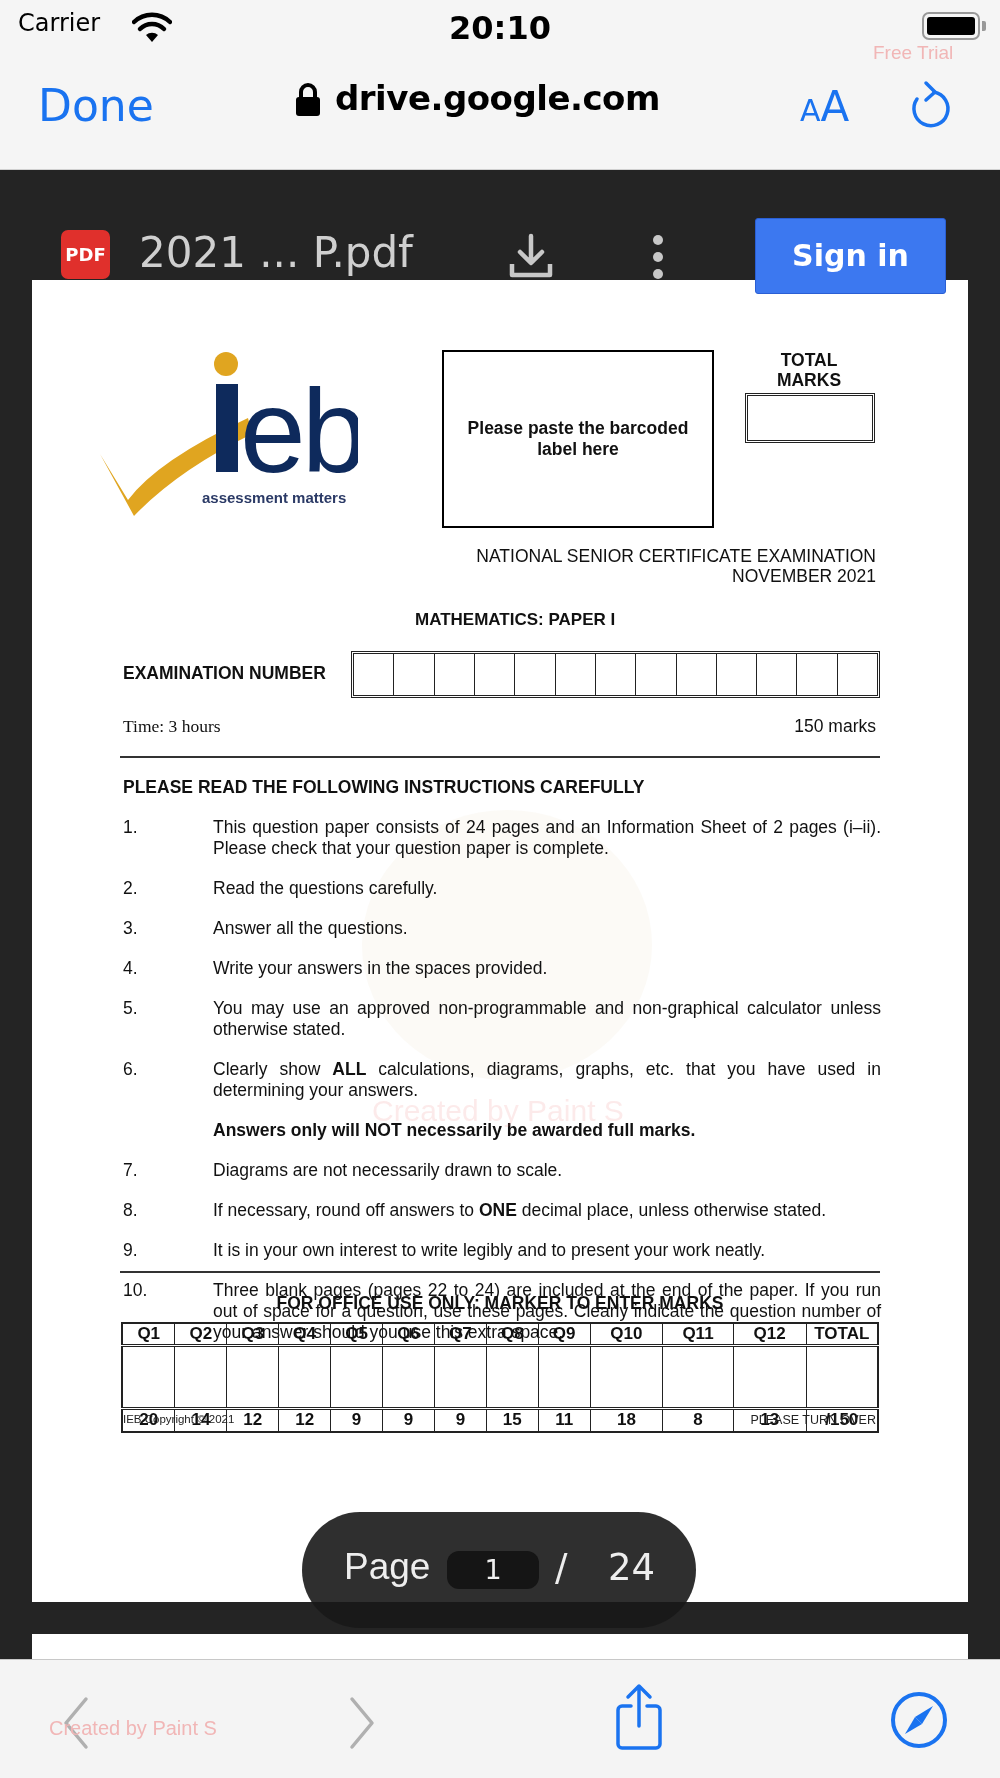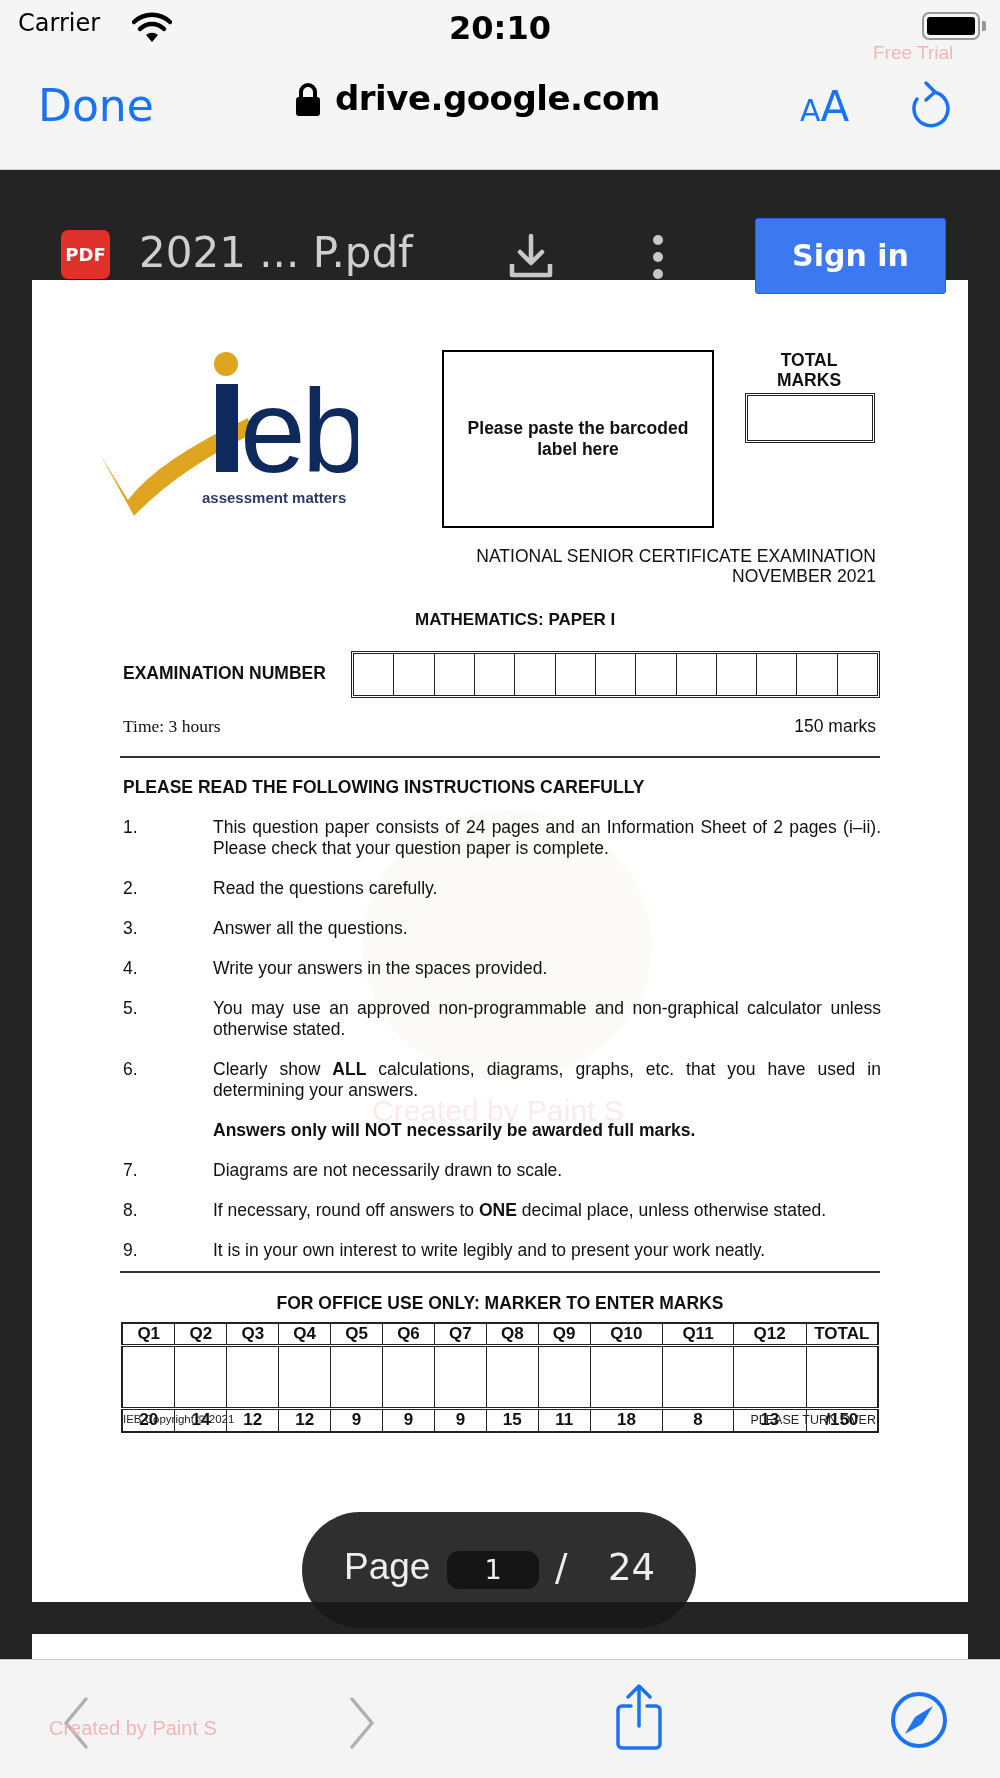--- a/index.html
+++ b/index.html
@@ -226,20 +226,24 @@
           <span class="instr-num">7.</span>
           <div class="instr-text">Diagrams are not necessarily drawn to scale.</div>
         </div>
         <div class="instr" style="margin-bottom:19px;">
           <span class="instr-num">8.</span>
           <div class="instr-text"><span>If necessary, round off answers to </span><b>ONE</b><span> decimal place, unless otherwise stated.</span></div>
         </div>
         <div class="instr" style="margin-bottom:19px;">
           <span class="instr-num">9.</span>
           <div class="instr-text">It is in your own interest to write legibly and to present your work neatly.</div>
+        </div>
+        <div class="instr">
+          <span class="instr-num">10.</span>
+          <div class="instr-text">Three blank pages (pages 22 to 24) are included at the end of the paper. If you run out of space for a question, use these pages. Clearly indicate the question number of your answer should you use this extra space.</div>
         </div>
       </div>
 
       <span class="watermark-text">Created by Paint S</span>
 
       <div class="rule" style="top:991px;"></div>
       <div class="office-heading">FOR OFFICE USE ONLY: MARKER TO ENTER MARKS</div>
 
       <table class="marks-table">
         <tbody>

